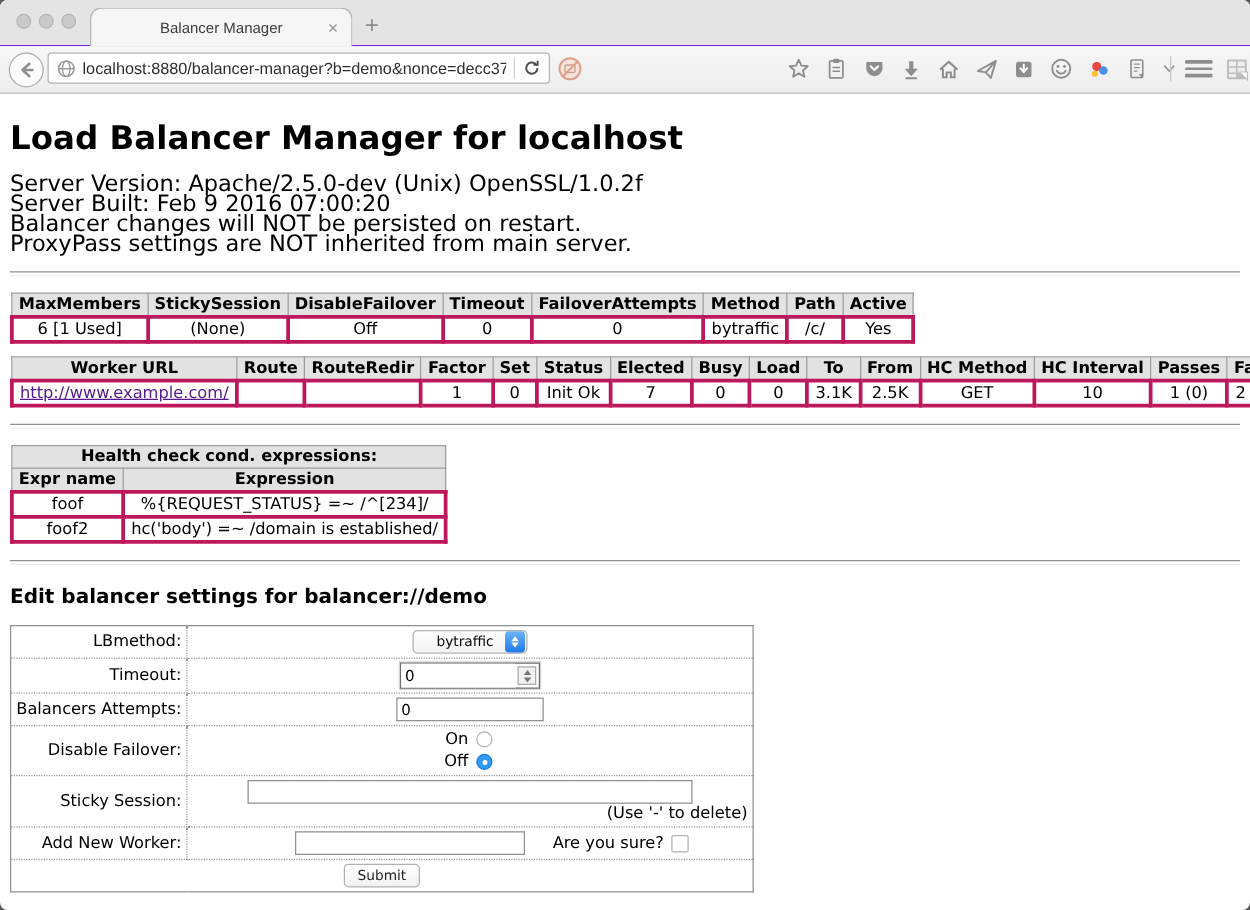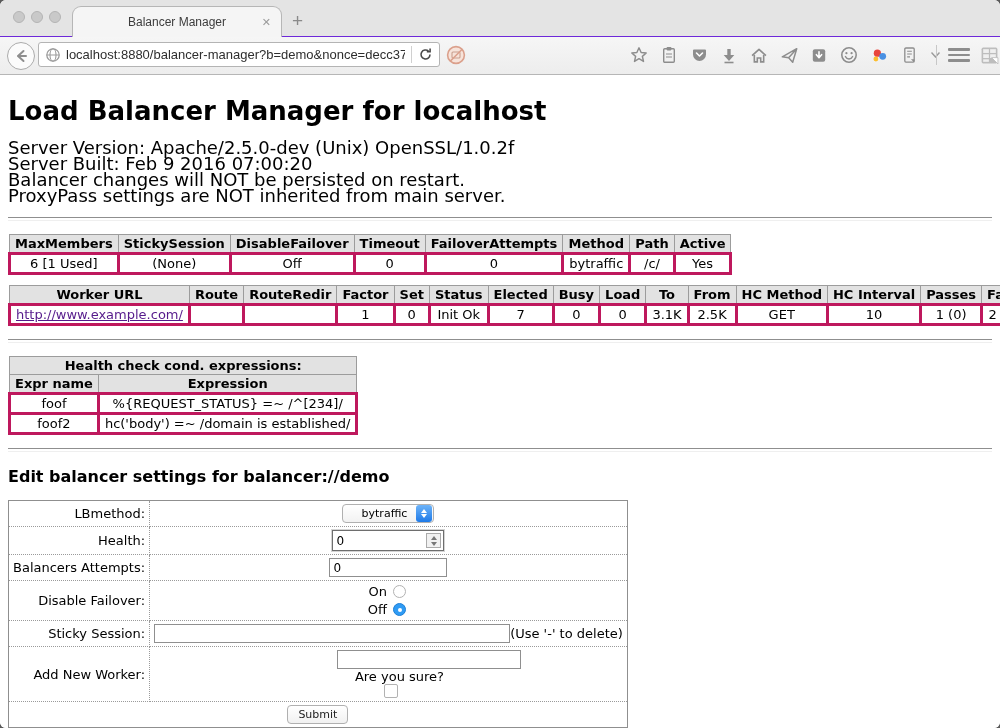--- a/index.html
+++ b/index.html
@@ -59,24 +59,24 @@
   .macselect .stepper{width:16px;height:17px;margin:1px;border-radius:3px;background:linear-gradient(#6db3f8,#1e7ae8);display:flex;flex-direction:column;align-items:center;justify-content:center;gap:1px;}
   .stepper i{width:0;height:0;border-left:3px solid transparent;border-right:3px solid transparent;}
   .stepper .up{border-bottom:4px solid #fff;}
   .stepper .dn{border-top:4px solid #fff;}
   .radiogrid{display:grid;grid-template-columns:auto 16px;gap:3px 6px;width:max-content;margin:0 auto;align-items:center;}
   .radiogrid .rlabel{text-align:right;}
   .radio{width:13px;height:13px;border-radius:50%;border:1px solid #b2b2b2;background:#fff;display:inline-block;box-sizing:border-box;position:relative;}
   .radio.checked{background:#2f9bf4;border-color:#1d7fd6;}
   .radio.checked::after{content:"";position:absolute;left:4px;top:4px;width:4px;height:4px;border-radius:50%;background:#fff;}
   .checkbox{width:12px;height:12px;border:1px solid #b2b2b2;border-radius:2px;background:#fff;display:inline-block;vertical-align:middle;}
-  .stickyrow{display:flex;align-items:center;}
+  .stickyrow{display:flex;align-items:center;flex-direction:column;}
   .stickyrow input{width:348px;}
   .stickyrow .note{margin-left:auto;white-space:nowrap;}
-  .workerrow{display:flex;align-items:center;flex-direction:column;}
+  .workerrow{display:flex;align-items:center;}
   .workerrow input{width:176px;margin-left:82px;}
   .workerrow .sure{margin-left:22px;white-space:nowrap;}
   .workerrow .checkbox{margin-left:6px;}
   .submitbtn{font-size:11px;font-family:"DejaVu Sans",sans-serif;padding:2px 10px;border:1px solid #b0b0b0;border-radius:4px;background:linear-gradient(#ffffff,#f1f1f1);color:#222;}
   svg{display:block;}
 </style>
 </head>
 <body>
 
 <div id="window">
@@ -325,21 +325,21 @@
           <span class="macselect">
             <span class="seltext">bytraffic</span>
             <span class="stepper">
                   <i class="up"></i>
                   <i class="dn"></i>
                 </span>
           </span>
         </td>
       </tr>
       <tr>
-        <td class="lbl">Health:</td>
+        <td class="lbl">Timeout:</td>
         <td class="val">
           <span class="numwrap">
             <input type="text" value="0" style="">
             <span class="spinner">
                   <i class="up"></i>
                   <i class="dn"></i>
                 </span>
           </span>
         </td>
       </tr>

